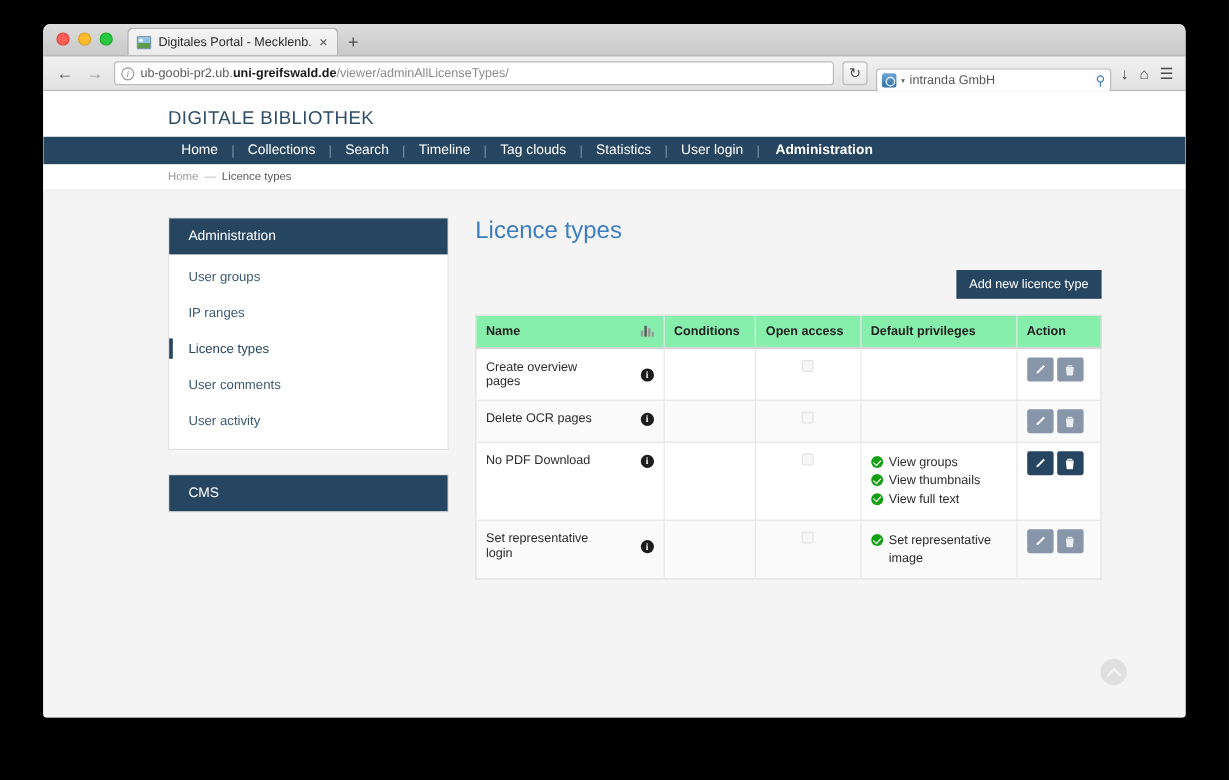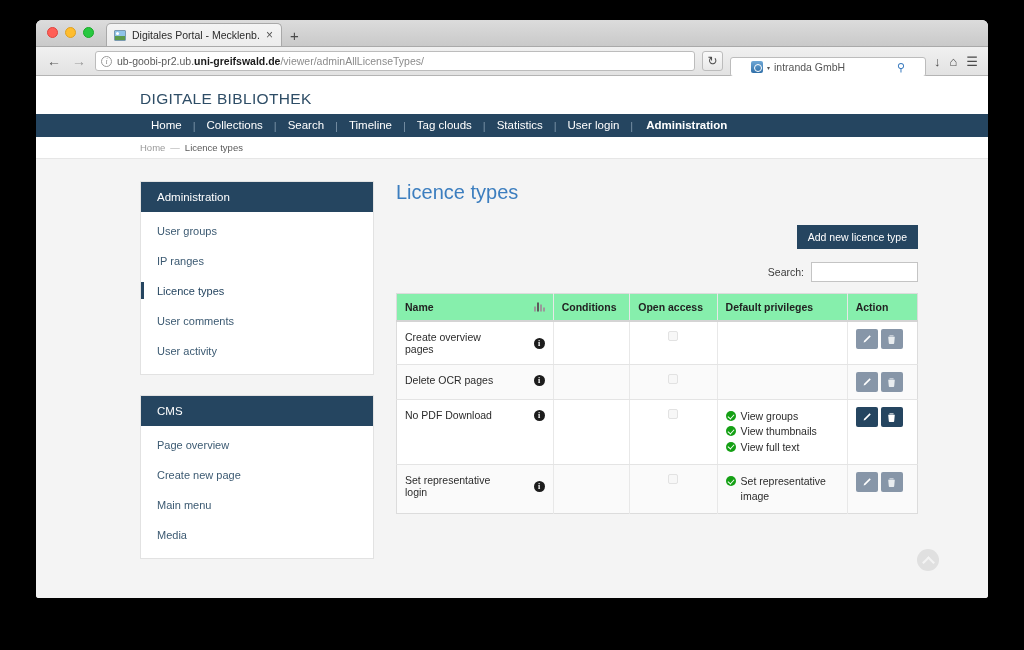--- a/index.html
+++ b/index.html
@@ -138,21 +138,21 @@
     width: 21px; height: 20px;
     background: linear-gradient(#fafafa,#e8e8e8);
     border: 1px solid #bcbcbc; border-radius: 3px;
     font-size: 12px; color: #4a4a4a;
     display:flex;align-items:center;justify-content:center;
     flex: none;
   }
   .searchbar {
     width: 196px; height: 20px;
     background: #fff; border: 1px solid #bcbcbc; border-radius: 3px;
-    display: flex; align-items: center; padding: 0 20px; gap: 4px;
+    display: flex; align-items: center; padding: 0 4px; gap: 4px;
     flex: none;
     margin-top: 12px;
   }
   .engine-icon {
     width: 12px; height: 12px; border-radius: 2px;
     background: linear-gradient(#6fa8d6,#2f6fa8);
     flex: none; position: relative;
   }
   .engine-icon::after{
     content:""; position:absolute; left:3px; top:3px;
@@ -499,42 +499,32 @@
             <div class="side-item">User groups</div>
             <div class="side-item">IP ranges</div>
             <div class="side-item active">Licence types</div>
             <div class="side-item">User comments</div>
             <div class="side-item">User activity</div>
           </div>
         </div>
 
         <div class="panel">
           <div class="panel-head">CMS</div>
-          <div class="panel-body">
-            <div class="side-item">Page overview</div>
-            <div class="side-item">Create new page</div>
-            <div class="side-item">Main menu</div>
-            <div class="side-item">Media</div>
-          </div>
         </div>
 
       </aside>
 
       <section class="main">
 
         <h1 class="page-title">Licence types</h1>
 
         <div class="toolbar-row">
           <button class="btn-primary">Add new licence type</button>
         </div>
 
-        <div class="search-row">
-          <span class="search-label">Search:</span>
-          <input class="search-input" type="text" placeholder="" style="">
-        </div>
 
         <table class="licence-table">
           <thead>
             <tr>
               <th class="col-name th-name">
                 <span>Name</span>
                 <span class="sort-icon">
                     <i></i>
                     <i></i>
                     <i></i>

